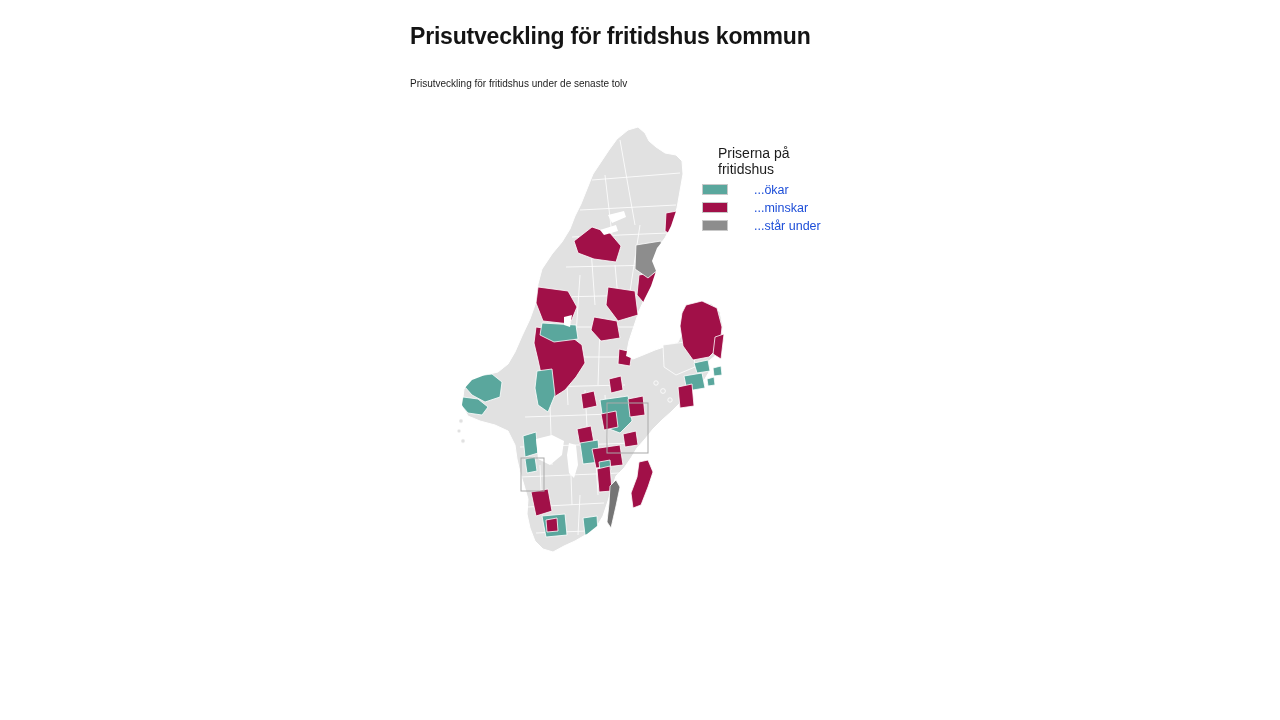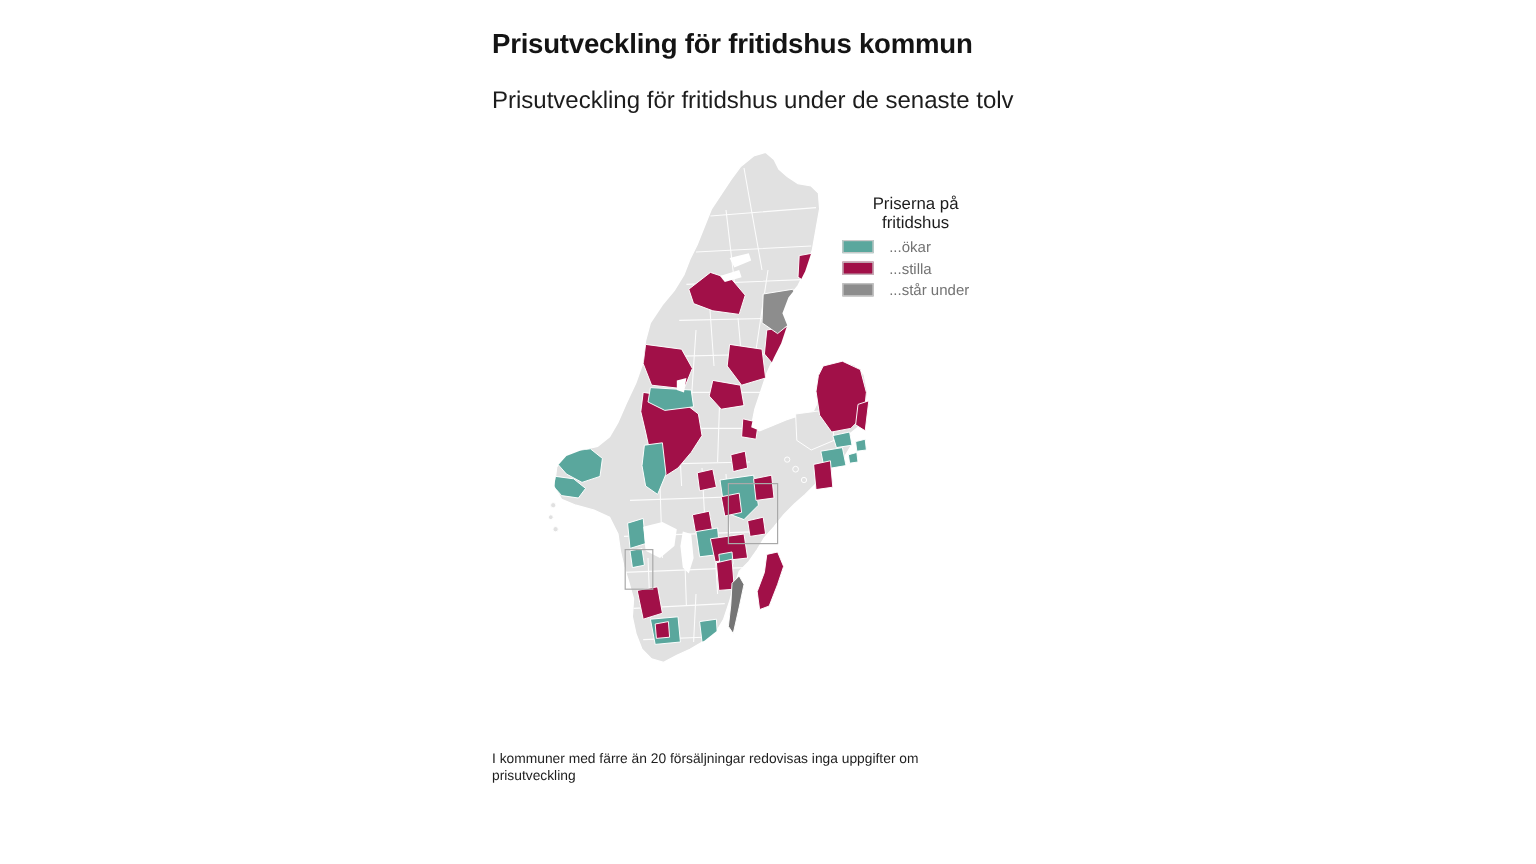--- a/index.html
+++ b/index.html
@@ -1,28 +1,28 @@
 <!DOCTYPE html>
 <html><head>
 <meta charset="utf-8">
 <style>
   html,body{margin:0;padding:0;background:#ffffff;}
   body{width:1280px;height:720px;overflow:hidden;font-family:"Liberation Sans","DejaVu Sans",sans-serif;}
   .page{width:1240px;height:720px;position:relative;background:#ffffff;}
   .content{width:420px;margin:0 auto;padding-top:8px;position:relative;}
   .title{font-size:23px;line-height:26px;font-weight:700;color:#141414;letter-spacing:-0.2px;width:450px;}
-  .subtitle{margin-top:24px;font-size:20px;line-height:22px;color:#1c1c1c;width:440px;}
+  .subtitle{margin-top:24px;font-size:10px;line-height:22px;color:#1c1c1c;width:440px;}
   .map-area{position:relative;margin-top:22px;width:420px;height:500px;}
   .map-svg{position:absolute;left:0;top:0;}
-  .legend{position:absolute;left:292px;top:44px;width:130px;text-align:center;}
+  .legend{position:absolute;left:292px;top:28px;width:130px;}
   .legend-title{font-size:14px;line-height:16px;color:#1c1c1c;margin-left:16px;width:90px;}
   .legend-item{display:flex;align-items:center;margin-top:7px;height:11px;}
   .legend-item:first-of-type{margin-top:9px;}
   .swatch{width:26px;height:11px;border:1px solid #c9c9c9;box-sizing:border-box;flex:0 0 auto;}
-  .legend-label{font-size:12.5px;color:#737373;margin-left:13px;white-space:nowrap;}
+  .legend-label{font-size:12.5px;color:#1d4ed8;margin-left:26px;white-space:nowrap;}
   .footnote{margin-top:10px;font-size:11.5px;line-height:13.5px;color:#1e1e1e;}
 </style>
 </head>
 <body>
 
 <div class="page">
   <div class="content">
 
     <h1 class="title">
       <div>Prisutveckling för fritidshus kommun</div>
@@ -116,28 +116,24 @@
       </svg>
 
       <div class="legend">
         <div class="legend-title">Priserna på fritidshus</div>
         <div class="legend-item">
           <span class="swatch" style="background: rgb(90, 167, 157);"></span>
           <span class="legend-label">...ökar</span>
         </div>
         <div class="legend-item">
           <span class="swatch" style="background: rgb(161, 16, 72);"></span>
-          <span class="legend-label">...stilla</span>
+          <span class="legend-label">...minskar</span>
         </div>
         <div class="legend-item">
           <span class="swatch" style="background: rgb(141, 141, 141);"></span>
           <span class="legend-label">...står under</span>
         </div>
       </div>
     </div>
 
-    <div class="footnote">
-      <div>I kommuner med färre än 20 försäljningar redovisas inga uppgifter om</div>
-      <div>prisutveckling</div>
-    </div>
 
   </div>
 </div>
 
 </body></html>

